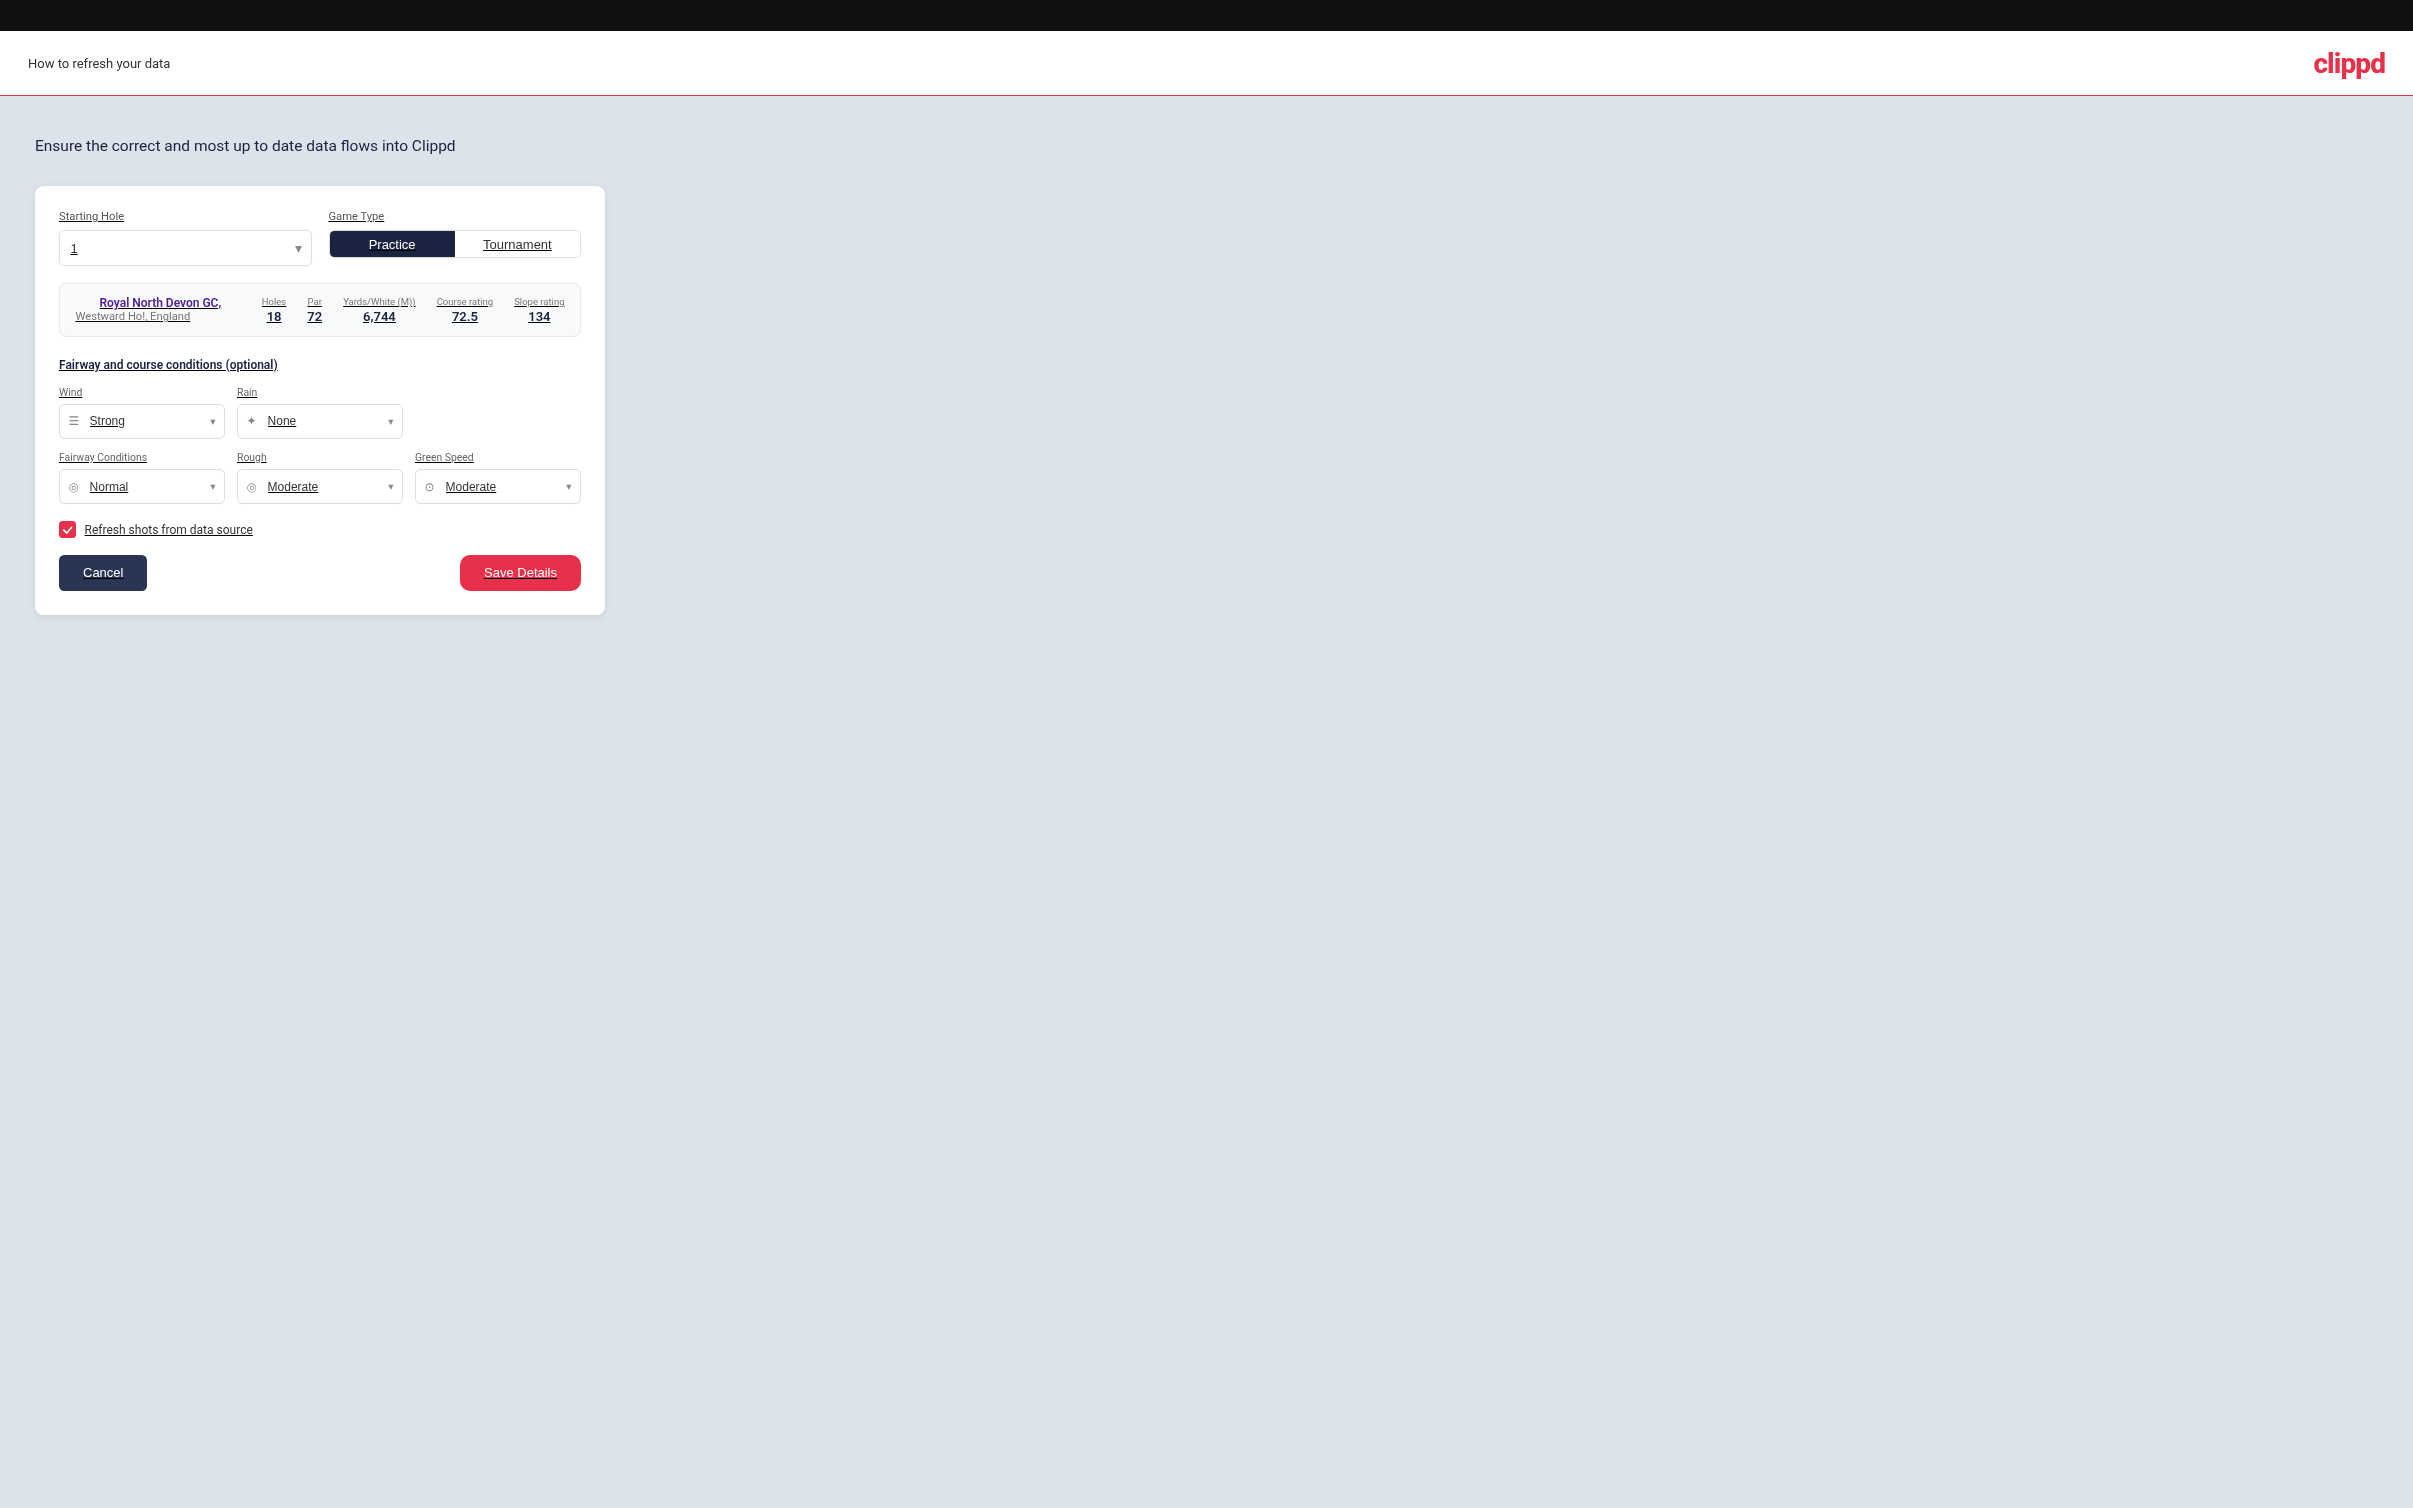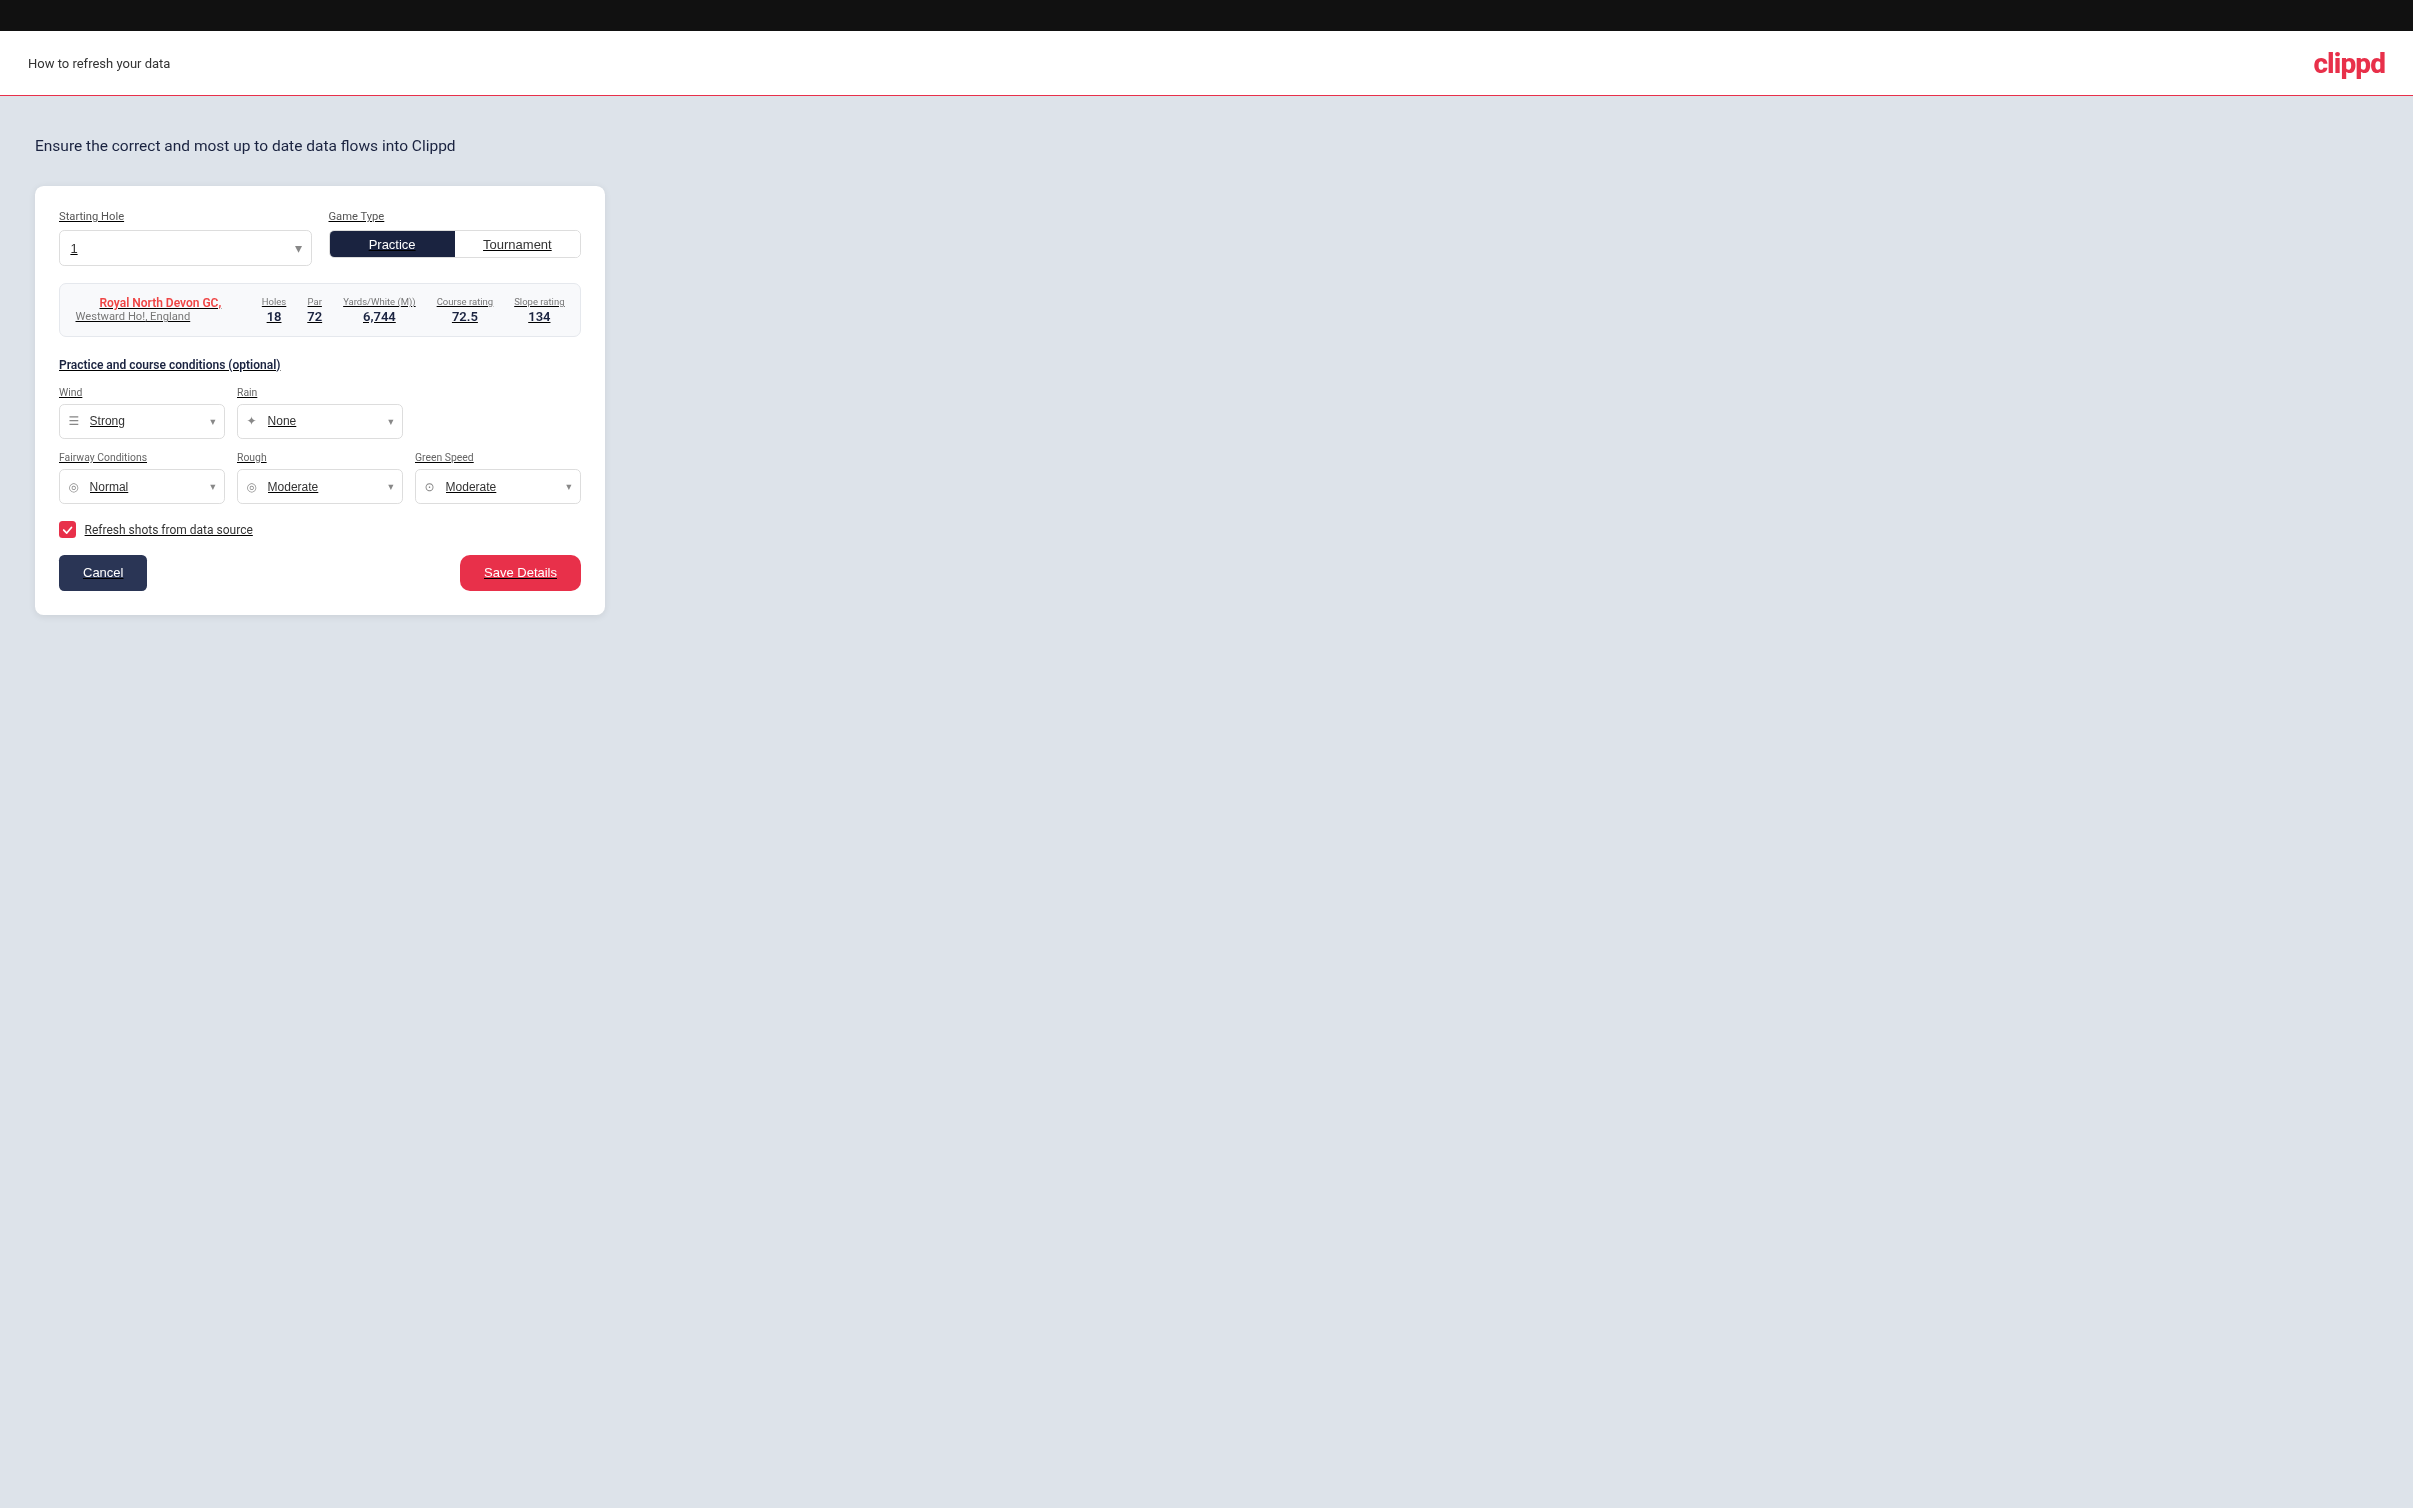--- a/index.html
+++ b/index.html
@@ -134,21 +134,21 @@
       align-items: center;
       gap: 21px;
       margin-bottom: 21px;
     }
     .course-info {
       flex: 1;
     }
     .course-name {
       font-size: 12px;
       font-weight: 600;
-      color: #ef4444;
+      color: #4c1d95;
       padding-left: 24px;
     }
     .course-location {
       font-size: 11.2px;
       color: #777;
     }
     .course-stats {
       display: flex;
       gap: 21px;
     }
@@ -340,21 +340,21 @@
             <div class="stat-label">Course rating</div>
             <div class="stat-value">72.5</div>
           </div>
           <div class="course-stat">
             <div class="stat-label">Slope rating</div>
             <div class="stat-value">134</div>
           </div>
         </div>
       </div>
 
-      <div class="section-title">Practice and course conditions (optional)</div>
+      <div class="section-title">Fairway and course conditions (optional)</div>
 
       <div class="conditions-grid">
         <div class="conditions-row">
           <div class="conditions-group">
             <label class="conditions-label">Wind</label>
             <div class="conditions-select">
               <span class="select-icon">☰</span>
               <select>
                 <option>Strong</option>
               </select>

